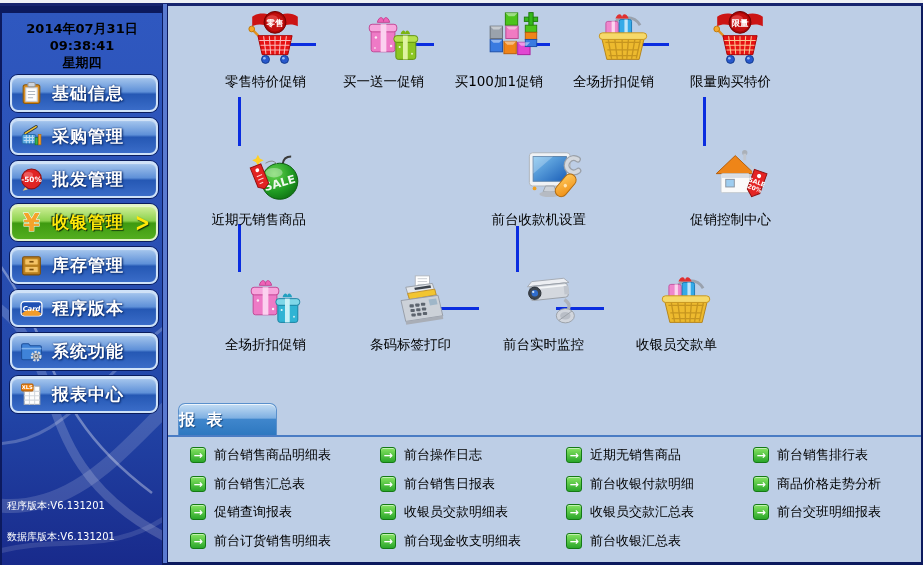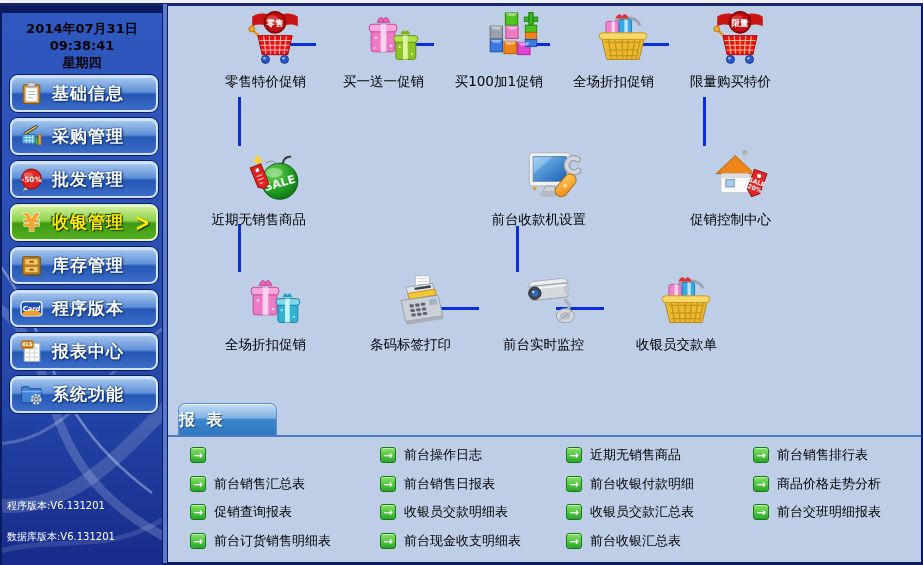--- a/index.html
+++ b/index.html
@@ -148,40 +148,40 @@
           <path d="M3 16.5 c6 -5 12 -5 18 0 v0.5 a2.5 2.5 0 0 1 -2.5 2 h-13 a2.5 2.5 0 0 1 -2.5 -2 z" fill="#f29c2a"></path>
           <text x="12" y="14" font-size="6.5" font-weight="bold" font-style="italic" fill="#fff" text-anchor="middle">Card</text>
         </svg>
       </span>
       <span class="slabel">程序版本</span>
     </div>
 
     <div class="sbtn">
       <span class="sicon">
         <svg width="25" height="25" viewBox="0 0 24 24">
-          <rect x="5" y="4" width="15" height="17.5" fill="#fdfdfd" stroke="#a6acb5"></rect>
-          <path d="M5 9 h15 M5 13.2 h15 M5 17.4 h15 M10 4 v17.5 M15 4 v17.5" stroke="#d2d7dd" stroke-width="1"></path>
-          <rect x="2.5" y="2" width="11" height="6.5" rx="1" fill="#ef8312" stroke="#b35f08"></rect>
-          <text x="8" y="7" font-size="5" font-weight="bold" fill="#fff" text-anchor="middle">XLS</text>
-        </svg>
-      </span>
-      <span class="slabel">报表中心</span>
-    </div>
-
-    <div class="sbtn">
-      <span class="sicon">
-        <svg width="25" height="25" viewBox="0 0 24 24">
           <path d="M2.5 6 a1.5 1.5 0 0 1 1.5 -1.5 h5 l2 2 h9 a1.5 1.5 0 0 1 1.5 1.5 v10.5 a1.5 1.5 0 0 1 -1.5 1.5 h-16 a1.5 1.5 0 0 1 -1.5 -1.5 z" fill="#3f83d8" stroke="#1d4f9a"></path>
           <path d="M2.5 9.2 h19" stroke="#7fb2ec" stroke-width="1.5"></path>
           <circle cx="16.5" cy="16.5" r="4" fill="none" stroke="#d9dde2" stroke-width="2.4" stroke-dasharray="2.1 1.25"></circle>
           <circle cx="16.5" cy="16.5" r="2.6" fill="#cfd4da" stroke="#878d96"></circle>
           <circle cx="16.5" cy="16.5" r="1.1" fill="#596069"></circle>
         </svg>
       </span>
       <span class="slabel">系统功能</span>
+    </div>
+
+    <div class="sbtn">
+      <span class="sicon">
+        <svg width="25" height="25" viewBox="0 0 24 24">
+          <rect x="5" y="4" width="15" height="17.5" fill="#fdfdfd" stroke="#a6acb5"></rect>
+          <path d="M5 9 h15 M5 13.2 h15 M5 17.4 h15 M10 4 v17.5 M15 4 v17.5" stroke="#d2d7dd" stroke-width="1"></path>
+          <rect x="2.5" y="2" width="11" height="6.5" rx="1" fill="#ef8312" stroke="#b35f08"></rect>
+          <text x="8" y="7" font-size="5" font-weight="bold" fill="#fff" text-anchor="middle">XLS</text>
+        </svg>
+      </span>
+      <span class="slabel">报表中心</span>
     </div>
   </div>
 
   <div class="version" style="top:486px">程序版本:V6.131201</div>
   <div class="version" style="top:517px">数据库版本:V6.131201</div>
 </div>
 
 <div class="main-bg"></div>
 
 <div class="hl" style="left:284px;top:43px;width:32px"></div>
@@ -478,20 +478,21 @@
     </svg>
   </span>
   <div class="fil">收银员交款单</div>
 </div>
 
 <div class="tab">报 表</div>
 <div class="tab-line"></div>
 
 <div class="rlink" style="left:190px;top:446px">
   <span class="rarrow">→</span>
+  <span class="rtext">前台销售商品明细表</span>
 </div>
 <div class="rlink" style="left:190px;top:475px">
   <span class="rarrow">→</span>
   <span class="rtext">前台销售汇总表</span>
 </div>
 <div class="rlink" style="left:190px;top:503px">
   <span class="rarrow">→</span>
   <span class="rtext">促销查询报表</span>
 </div>
 <div class="rlink" style="left:190px;top:532px">

